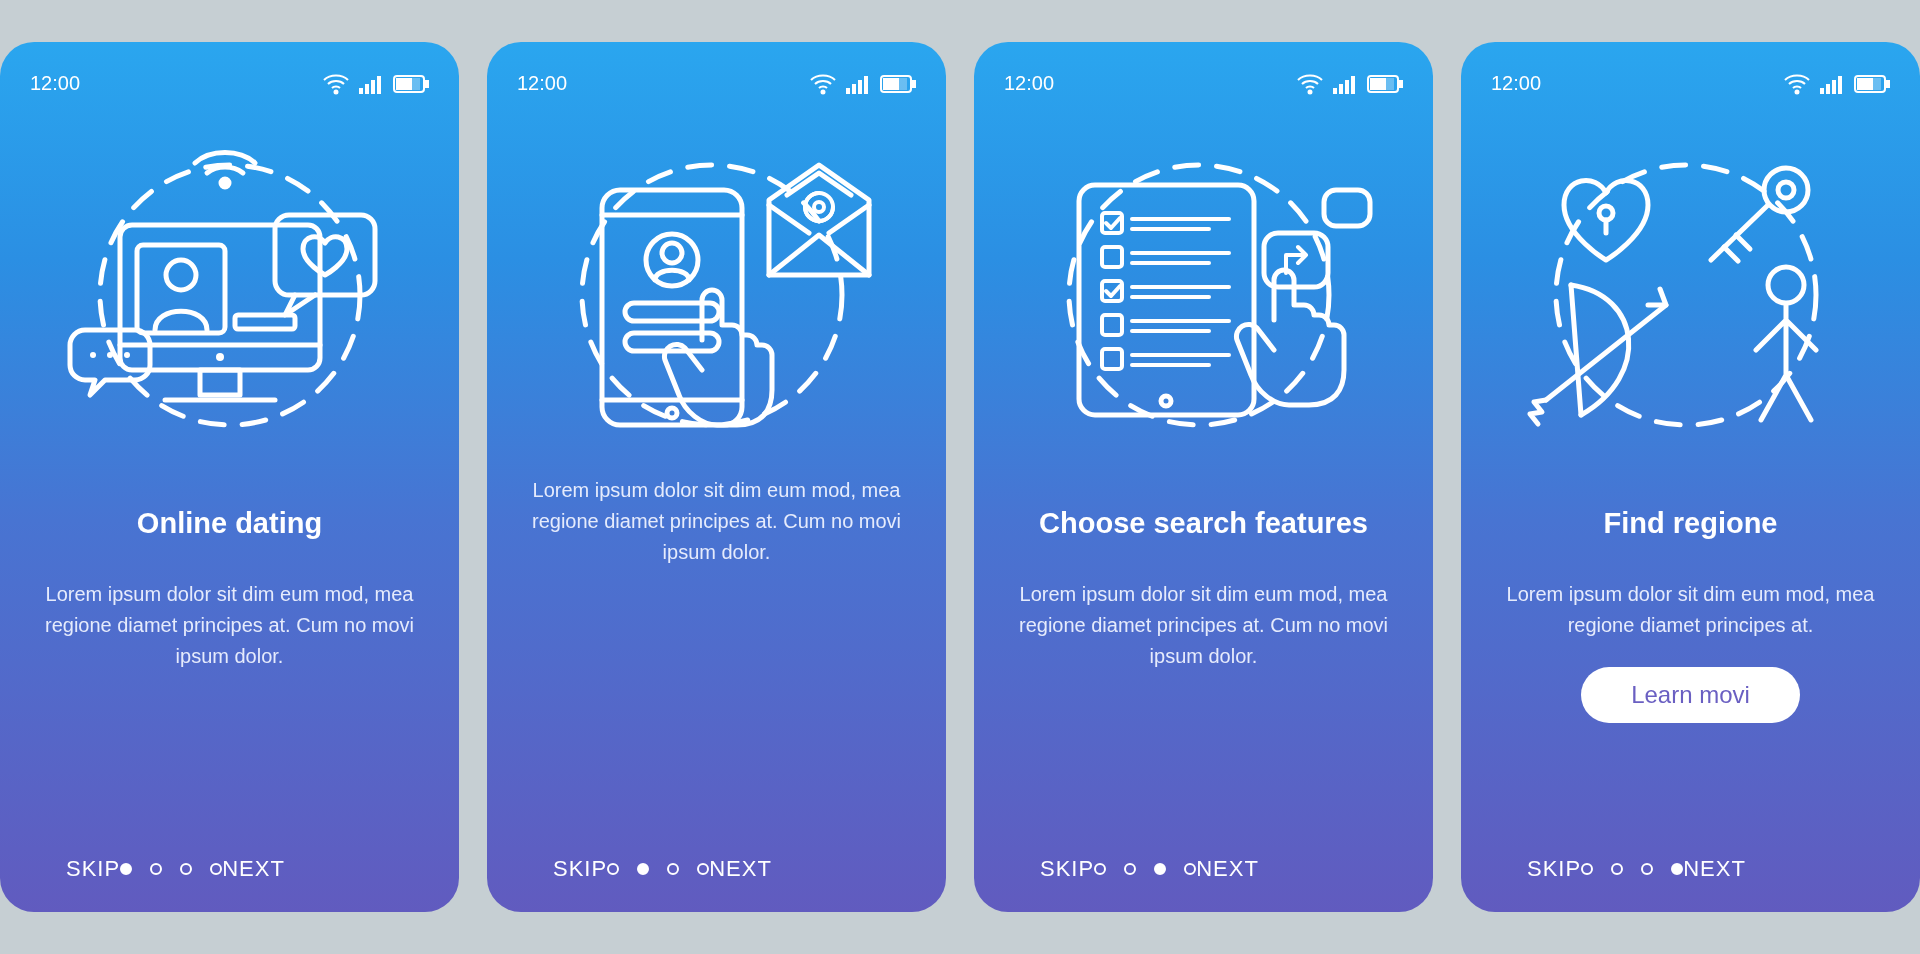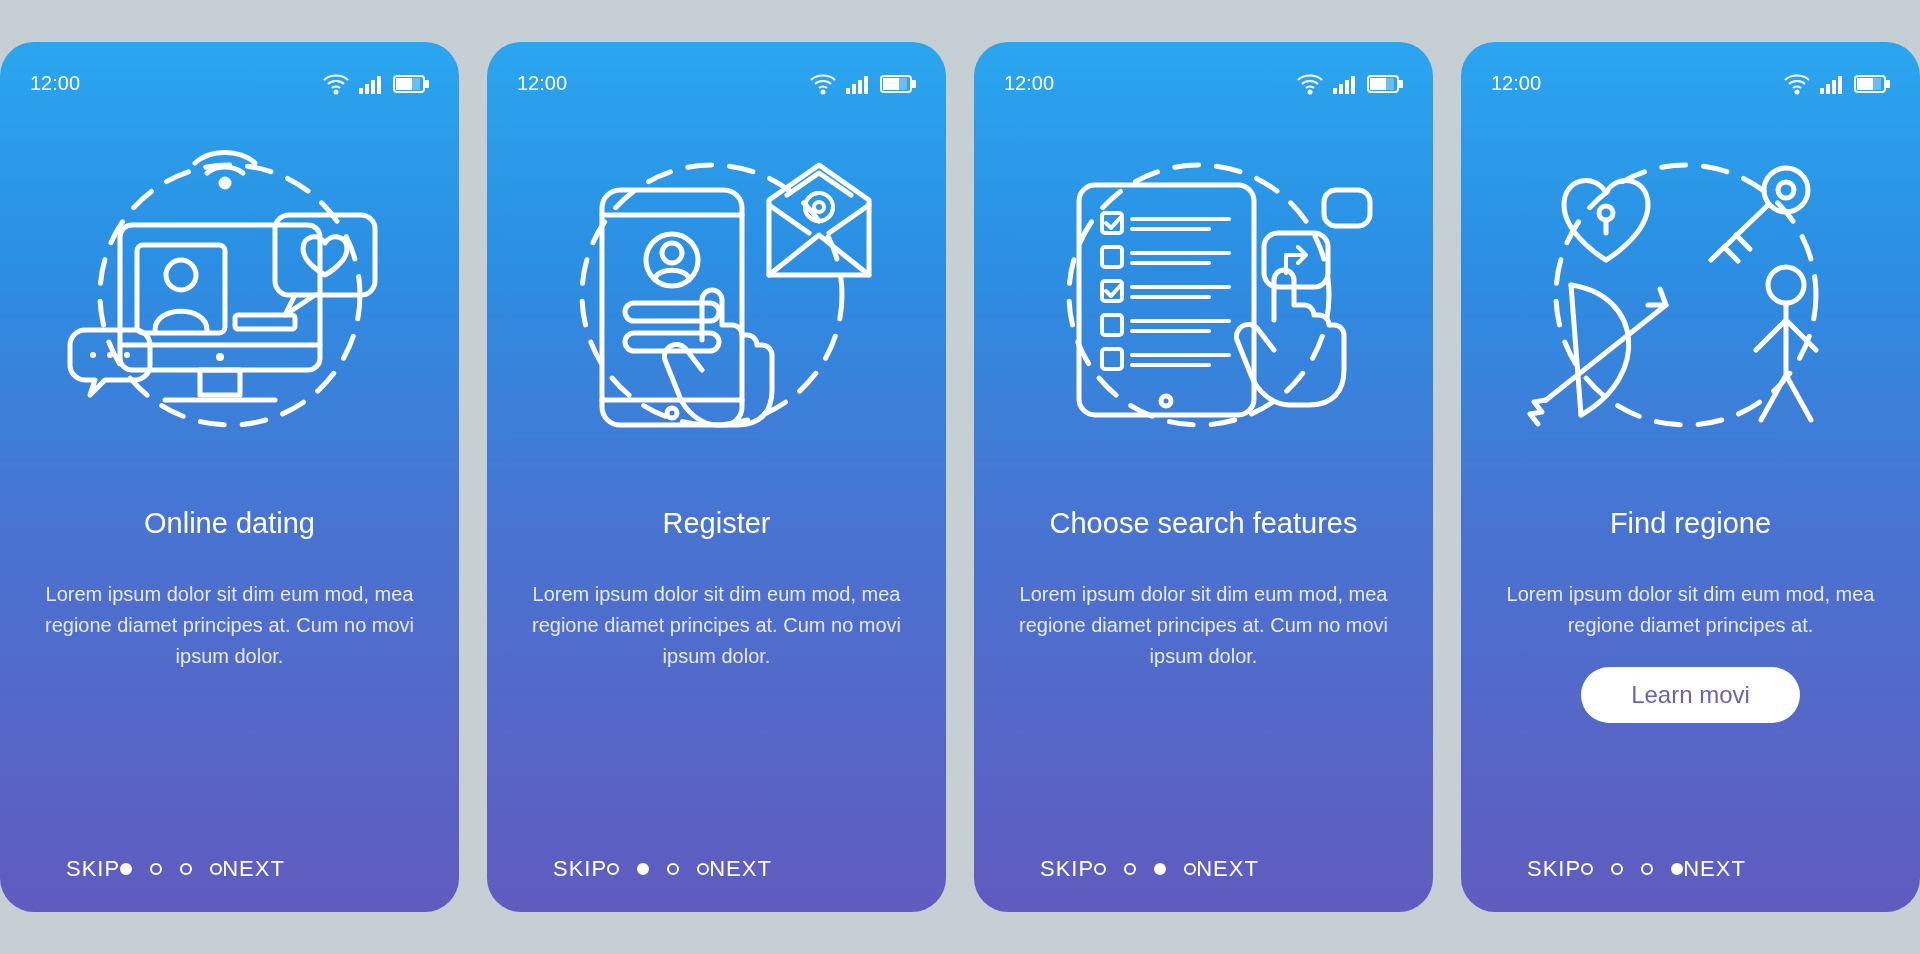--- a/index.html
+++ b/index.html
@@ -36,21 +36,21 @@
   .illustration {
     width: 100%;
     height: 330px;
     display: flex;
     align-items: center;
     justify-content: center;
     margin-top: 10px;
   }
   .title {
     font-size: 29px;
-    font-weight: 400;
+    font-weight: 700;
     margin-top: 32px;
     line-height: 1.25;
     min-height: 72px;
     display: flex;
     align-items: center;
     justify-content: center;
   }
   .description {
     text-align: center;
     font-size: 20px;
@@ -219,21 +219,20 @@
         <path d="M0 40 L40 68 M100 40 L60 68"></path>
         <path d="M18 30 L50 8 L82 30"></path>
 
         <circle cx="50" cy="42" r="14" stroke-width="4"></circle>
         <path d="M64 42 A14 14 0 1 1 50 28" stroke-width="4"></path>
         <circle cx="50" cy="42" r="5" stroke-width="4"></circle>
       </g>
     </svg>
   </div>
 
-  <div class="title">Register</div>
   <div class="description">Lorem ipsum dolor sit dim eum mod, mea regione diamet principes at. Cum no movi ipsum dolor.</div>
 
   <div class="footer">
     <span>SKIP</span>
     <div class="dots">
       <span class="dot"></span>
       <span class="dot active"></span>
       <span class="dot"></span>
       <span class="dot"></span>
     </div>

